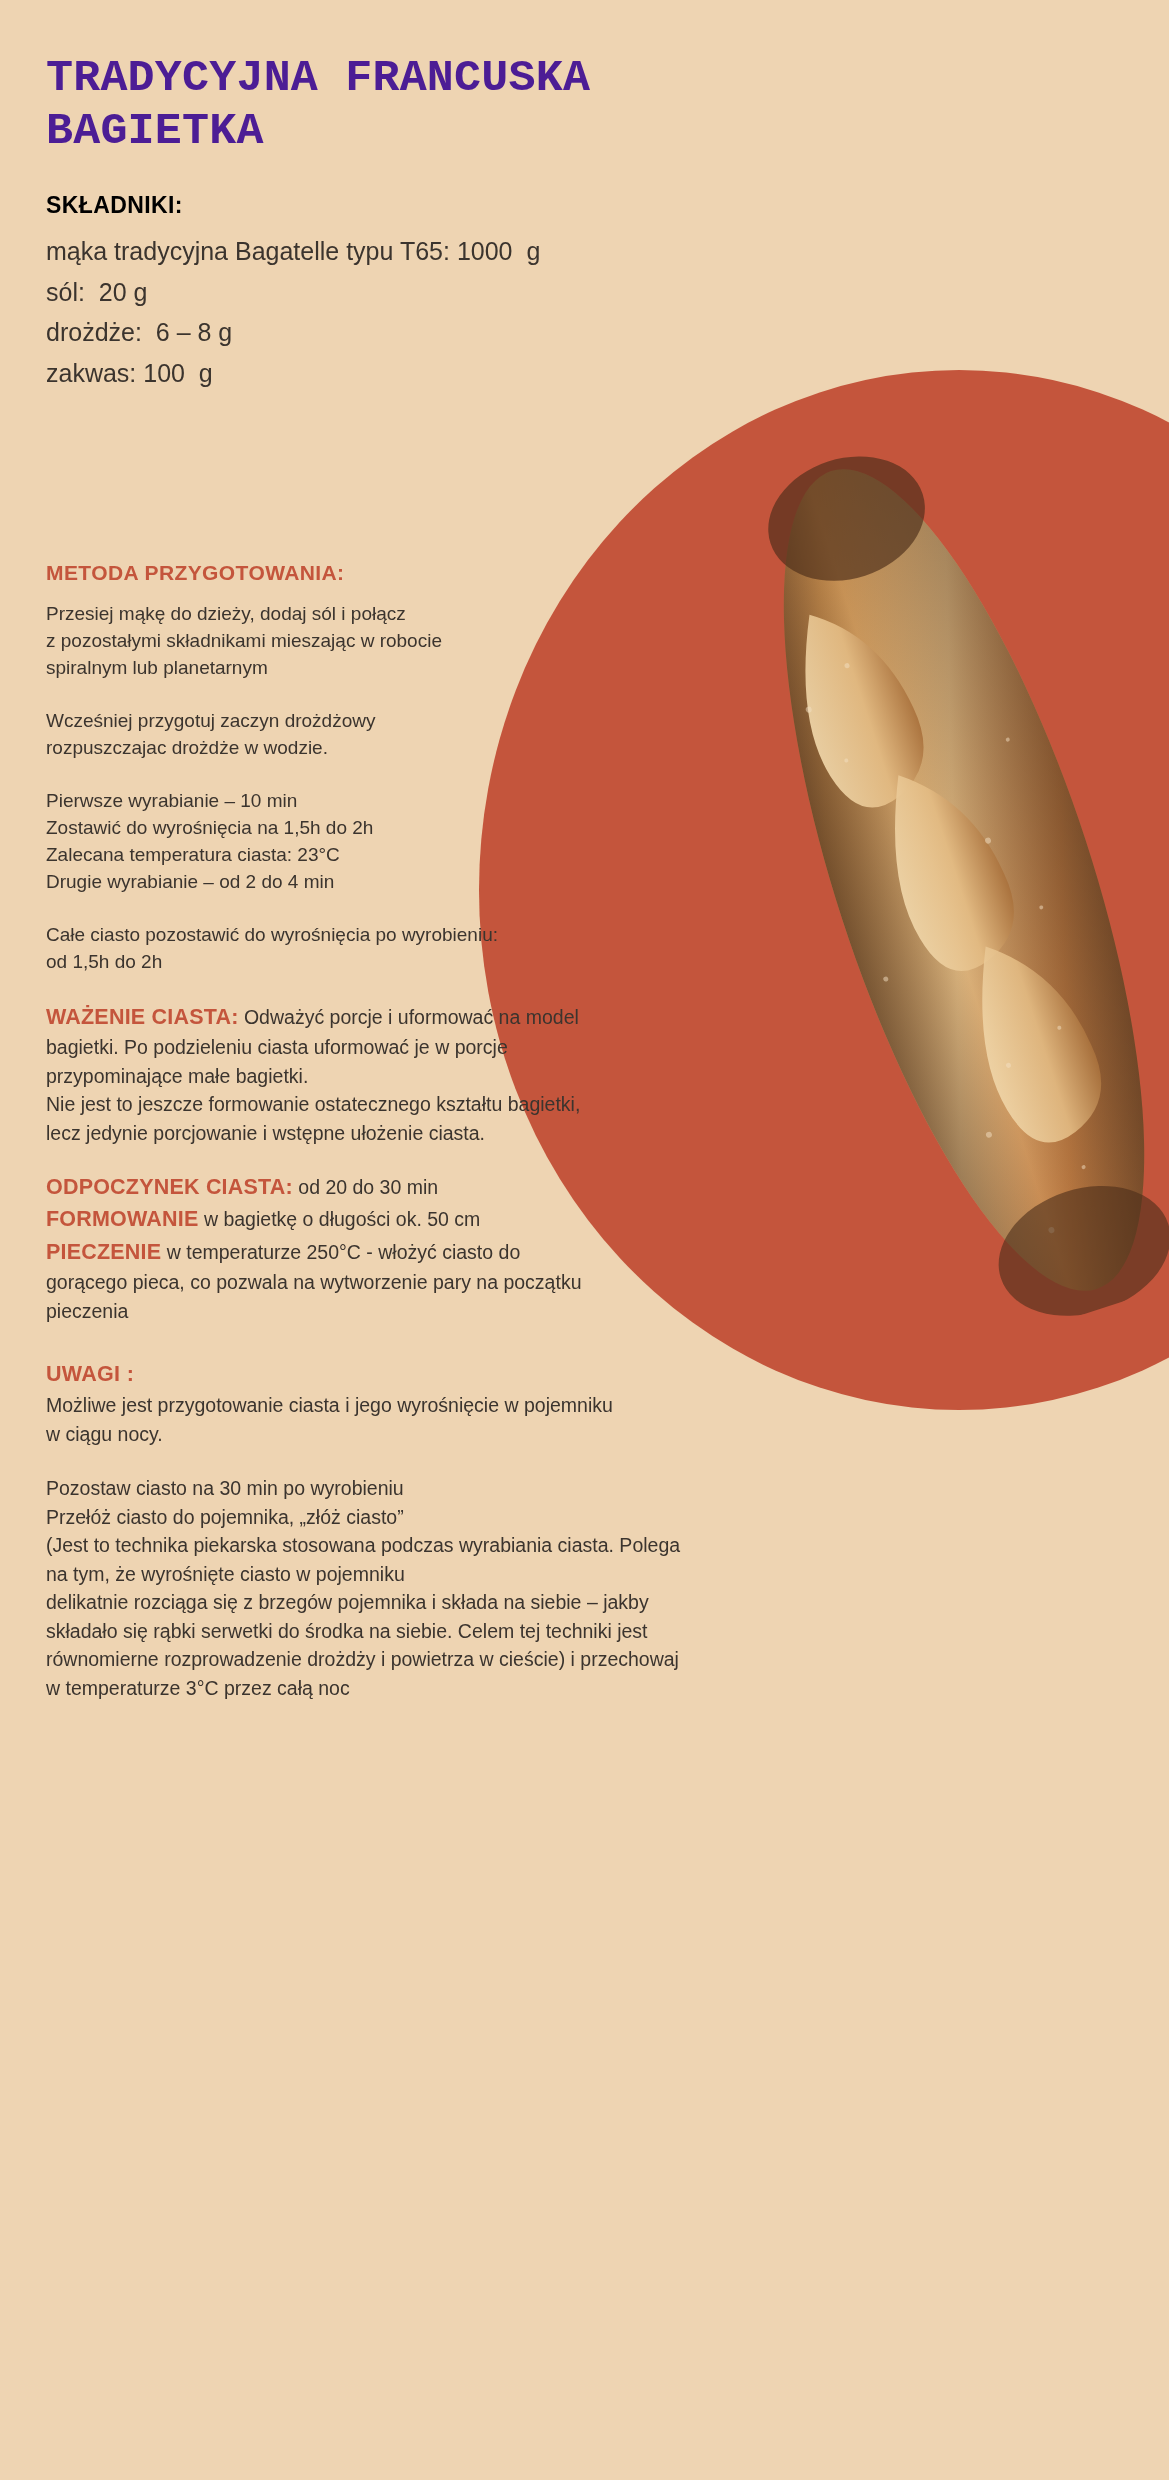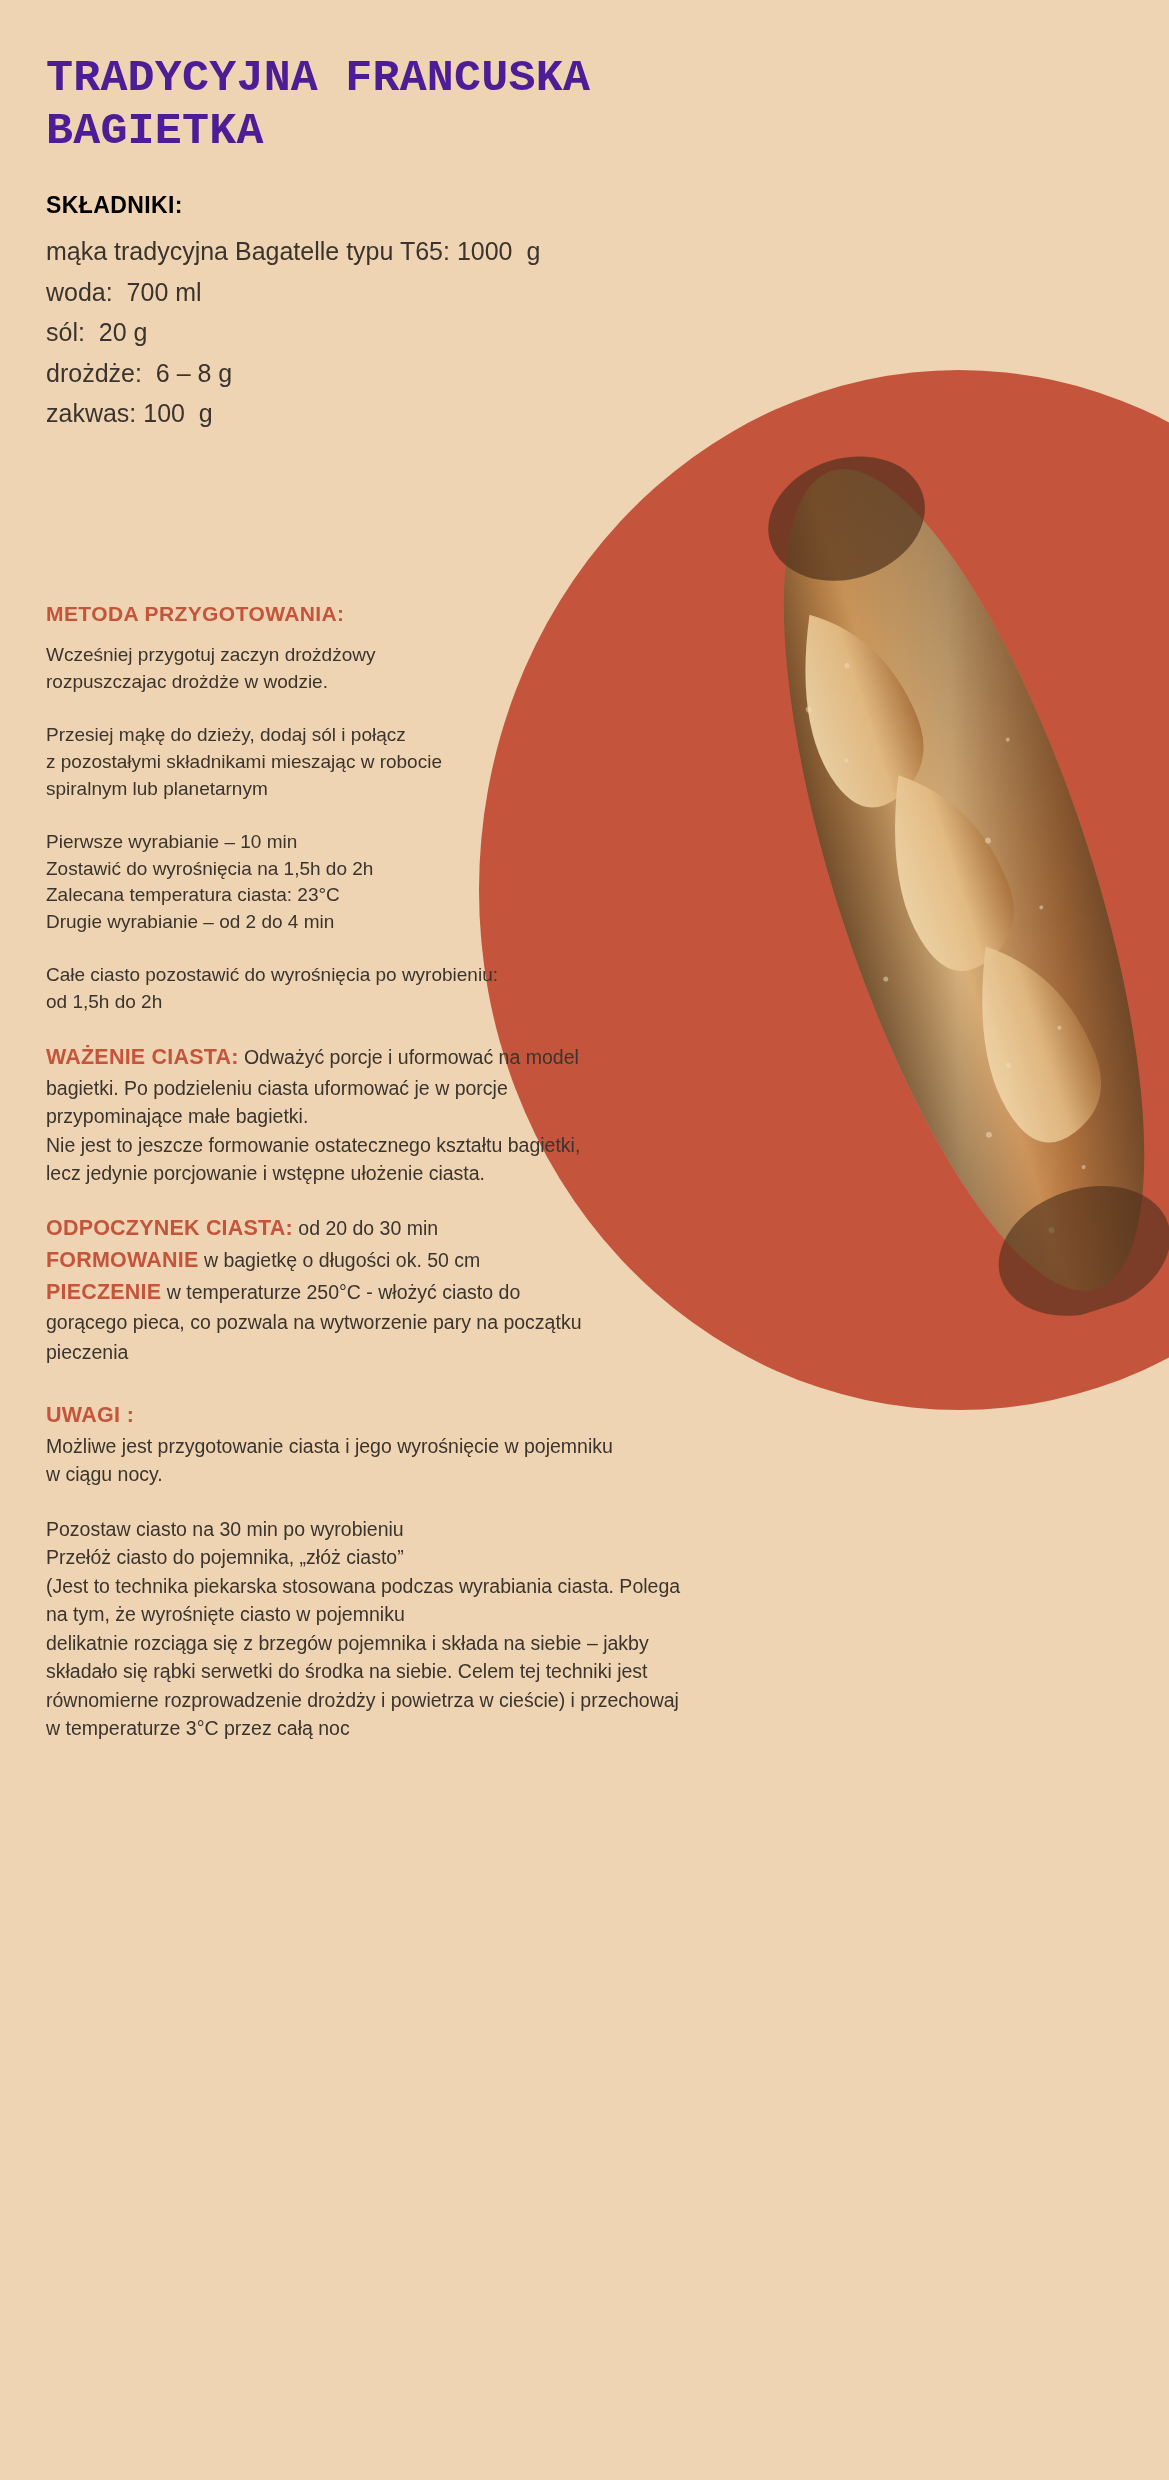--- a/index.html
+++ b/index.html
@@ -223,35 +223,34 @@
   </div>
 
   <div class="content">
 
     <h1 class="title">TRADYCYJNA FRANCUSKA BAGIETKA</h1>
 
     <div class="section-head">SKŁADNIKI:</div>
 
     <div class="ingredients">
       <div>mąka tradycyjna Bagatelle typu T65: 1000  g</div>
-      <div>woda:  700 ml</div>
       <div>sól:  20 g</div>
       <div>drożdże:  6 – 8 g</div>
       <div>zakwas: 100  g</div>
     </div>
 
     <div class="spacer-lg"></div>
 
     <div class="method-head">METODA PRZYGOTOWANIA:</div>
 
-    <p class="para">Wcześniej przygotuj zaczyn drożdżowy
-rozpuszczajac drożdże w wodzie.</p>
     <p class="para">Przesiej mąkę do dzieży, dodaj sól i połącz
 z pozostałymi składnikami mieszając w robocie
 spiralnym lub planetarnym</p>
+    <p class="para">Wcześniej przygotuj zaczyn drożdżowy
+rozpuszczajac drożdże w wodzie.</p>
     <p class="para">Pierwsze wyrabianie – 10 min
 Zostawić do wyrośnięcia na 1,5h do 2h
 Zalecana temperatura ciasta: 23°C
 Drugie wyrabianie – od 2 do 4 min</p>
     <p class="para wide">Całe ciasto pozostawić do wyrośnięcia po wyrobieniu:
 od 1,5h do 2h</p>
 
     <div class="mixed">
       <span class="lead">WAŻENIE CIASTA:</span>
       <span class="body">Odważyć porcje i uformować na model

